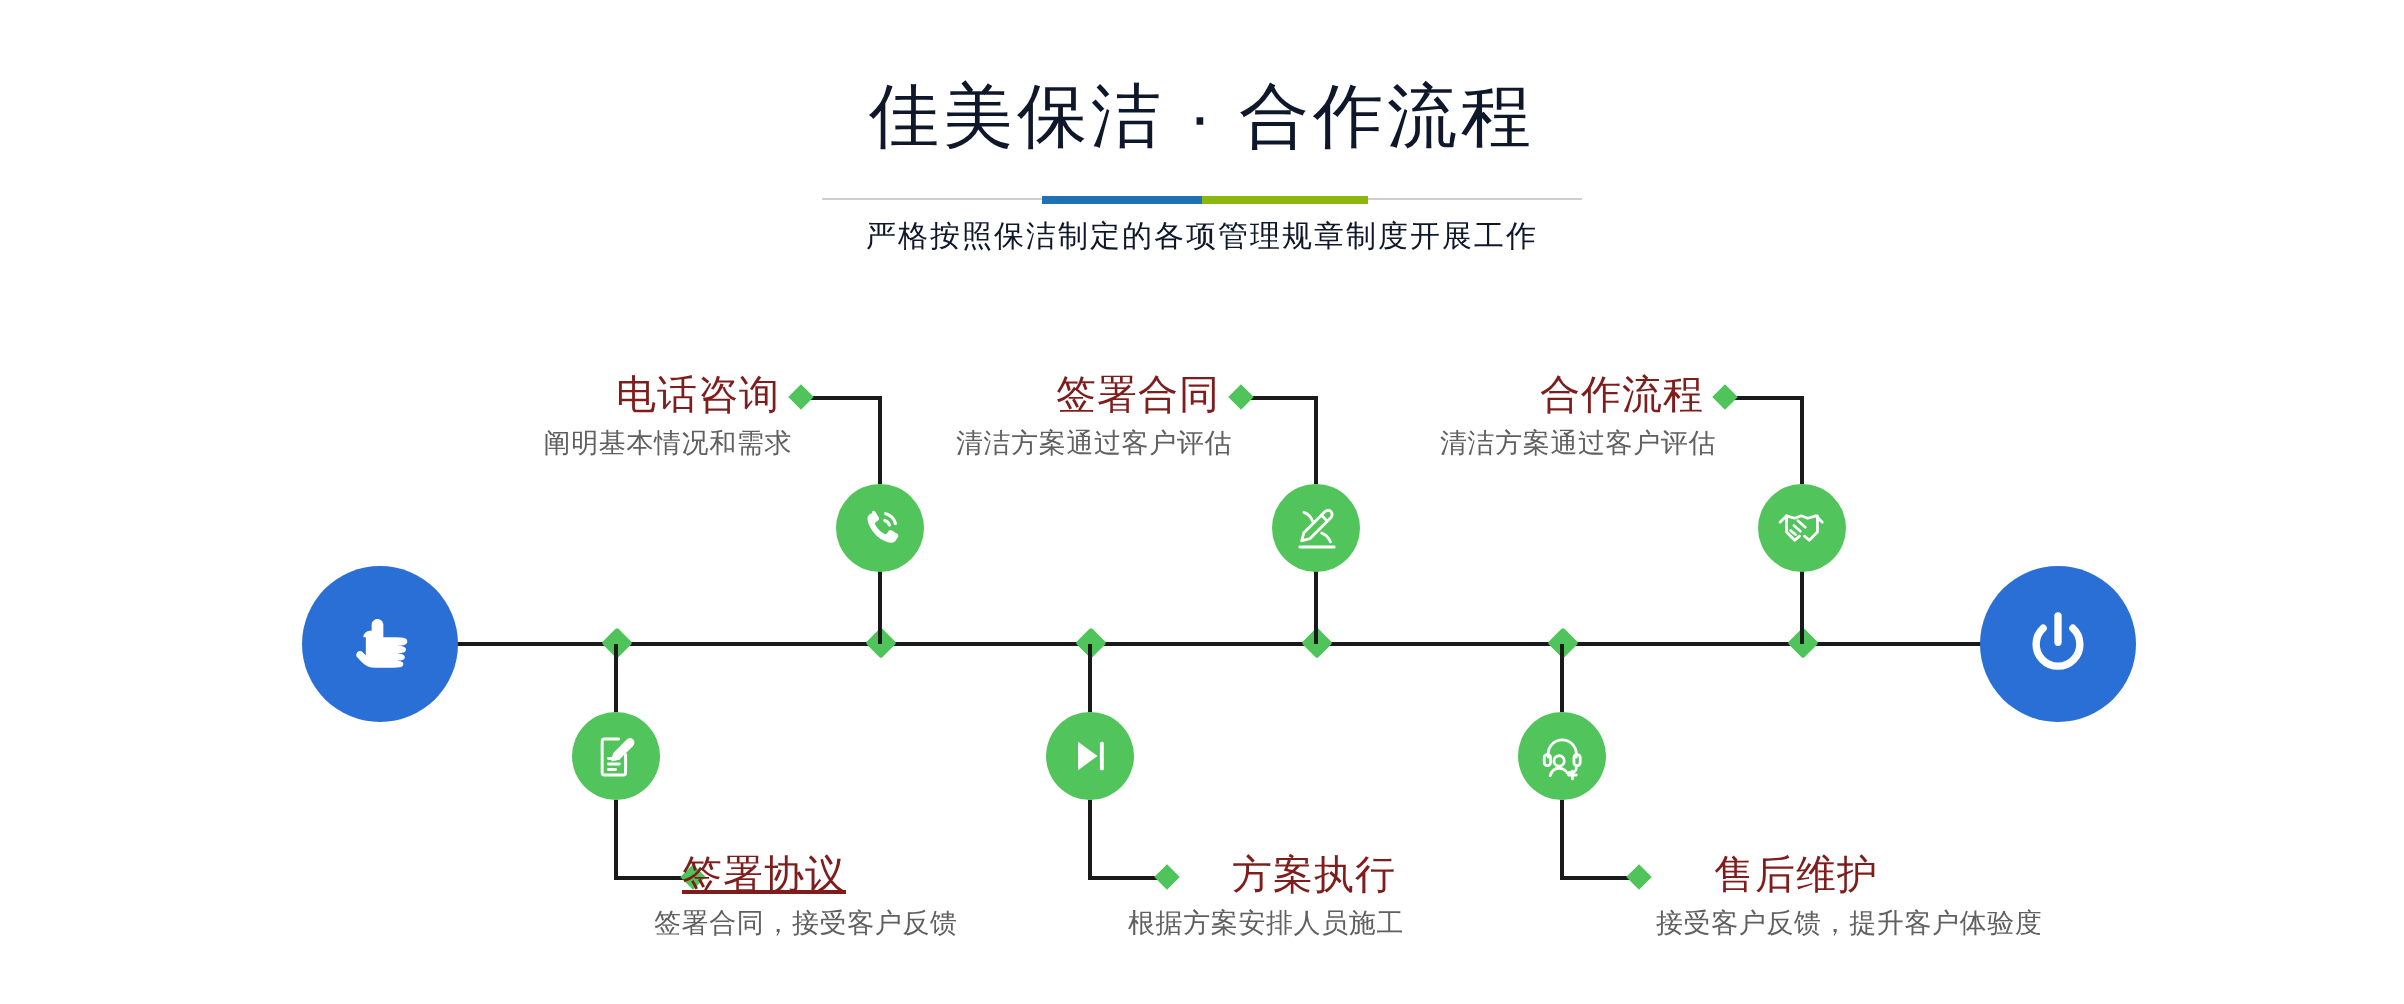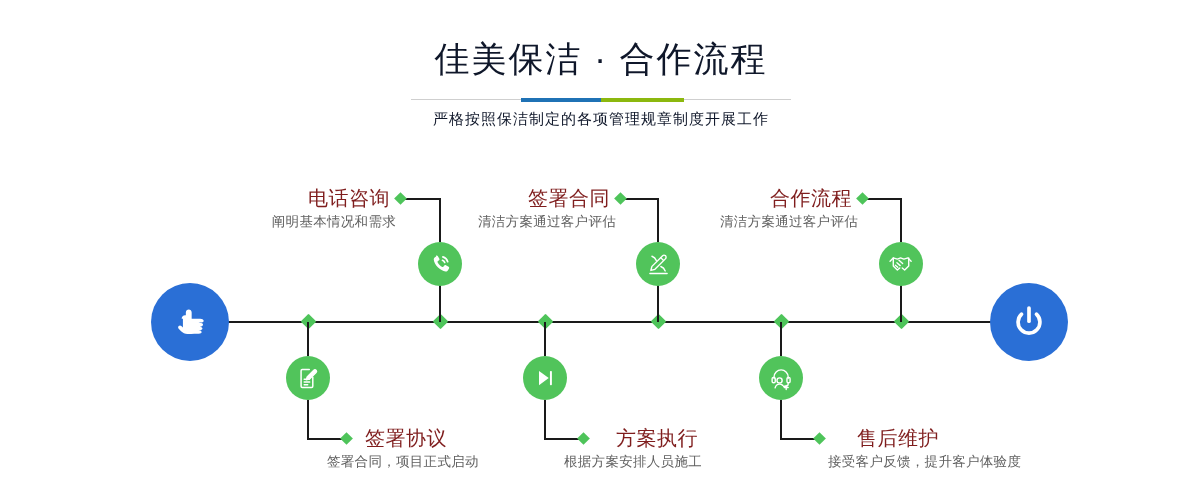--- a/index.html
+++ b/index.html
@@ -157,22 +157,22 @@
         <line x1="10.5" y1="20.5" x2="17.5" y2="20.5"></line>
         <line x1="10.5" y1="24" x2="15" y2="24"></line>
         <path d="M25.8 5.2a2.3 2.3 0 0 1 0 3.2l-8.6 8.6-4.1 1 1-4.1 8.6-8.6a2.3 2.3 0 0 1 3.1-.1z" fill="#ffffff" stroke="#ffffff" stroke-width="1.4"></path>
       </svg>
     </span>
   </div>
   <div class="callout">
     <div class="lead-v" style="left:307px; top:400px; height:39px;"></div>
     <div class="lead-h" style="left:307px; top:438px; width:39px;"></div>
     <div class="dot" style="left:342px; top:434px;"></div>
-    <div class="lbl-title t-left" style="left:365px; top:427px; width:280px;">签署协议</div>
-    <div class="lbl-sub t-left" style="left:327px; top:452px; width:320px;">签署合同，项目正式启动</div>
+    <div class="lbl-title t-left" style="left:341px; top:427px; width:280px;text-decoration:underline;">签署协议</div>
+    <div class="lbl-sub t-left" style="left:327px; top:452px; width:320px;">签署合同，接受客户反馈</div>
   </div>
 
   <div class="connector" style="left:657px; top:285px; height:37px;"></div>
   <div class="node-circle" style="left:636px; top:242px;">
     <span>
       <svg width="25" height="25" viewBox="0 0 32 32" fill="none" stroke="#ffffff" stroke-width="1.8" stroke-linecap="round" stroke-linejoin="round">
         <path d="M24.8 4.6c1.2 1.2 1.2 3 0 4.2L11.4 22.2l-5.2 1.4 1.4-5.2L21 5c1.1-1.1 2.8-1.1 3.8-.4z"></path>
         <line x1="18.8" y1="7.2" x2="22.2" y2="10.6"></line>
         <path d="M7.6 5.4c2.6 1 4.6 3 5.6 5.6"></path>
         <path d="M19 18.6c2.6 1 4.6 3 5.6 5.6"></path>

